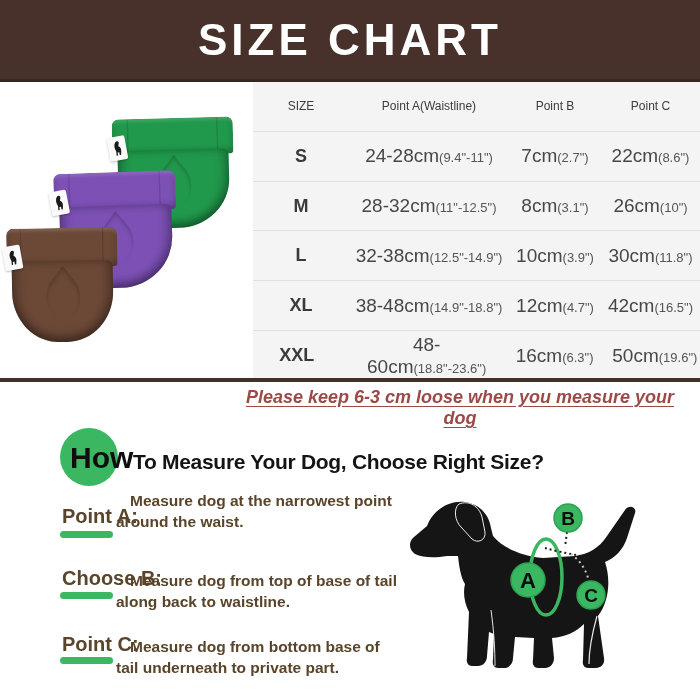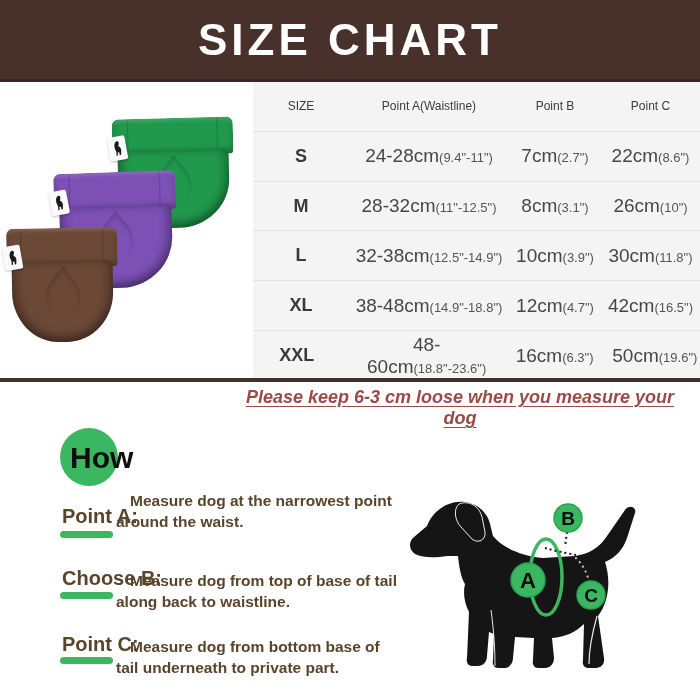--- a/index.html
+++ b/index.html
@@ -155,20 +155,21 @@
         <div class="cell c-b">16cm<span class="sub">(6.3")</span></div>
         <div class="cell c-c">50cm<span class="sub">(19.6")</span></div>
       </div>
     </div>
 
   <div class="divider"></div>
   <div class="note">Please keep 6-3 cm loose when you measure your dog</div>
 
   <div class="how-badge"></div>
   <div class="how-word">How</div>
+  <div class="how-heading">To Measure Your Dog, Choose Right Size?</div>
 
   <div class="point-label pl-a">Point A:</div>
   <div class="point-bar pb-a"></div>
   <div class="point-desc pd-a">Measure dog at the narrowest point around the waist.</div>
 
   <div class="point-label pl-b">Choose B:</div>
   <div class="point-bar pb-b"></div>
   <div class="point-desc pd-b">Measure dog from top of base of tail along back to waistline.</div>
 
   <div class="point-label pl-c">Point C:</div>

